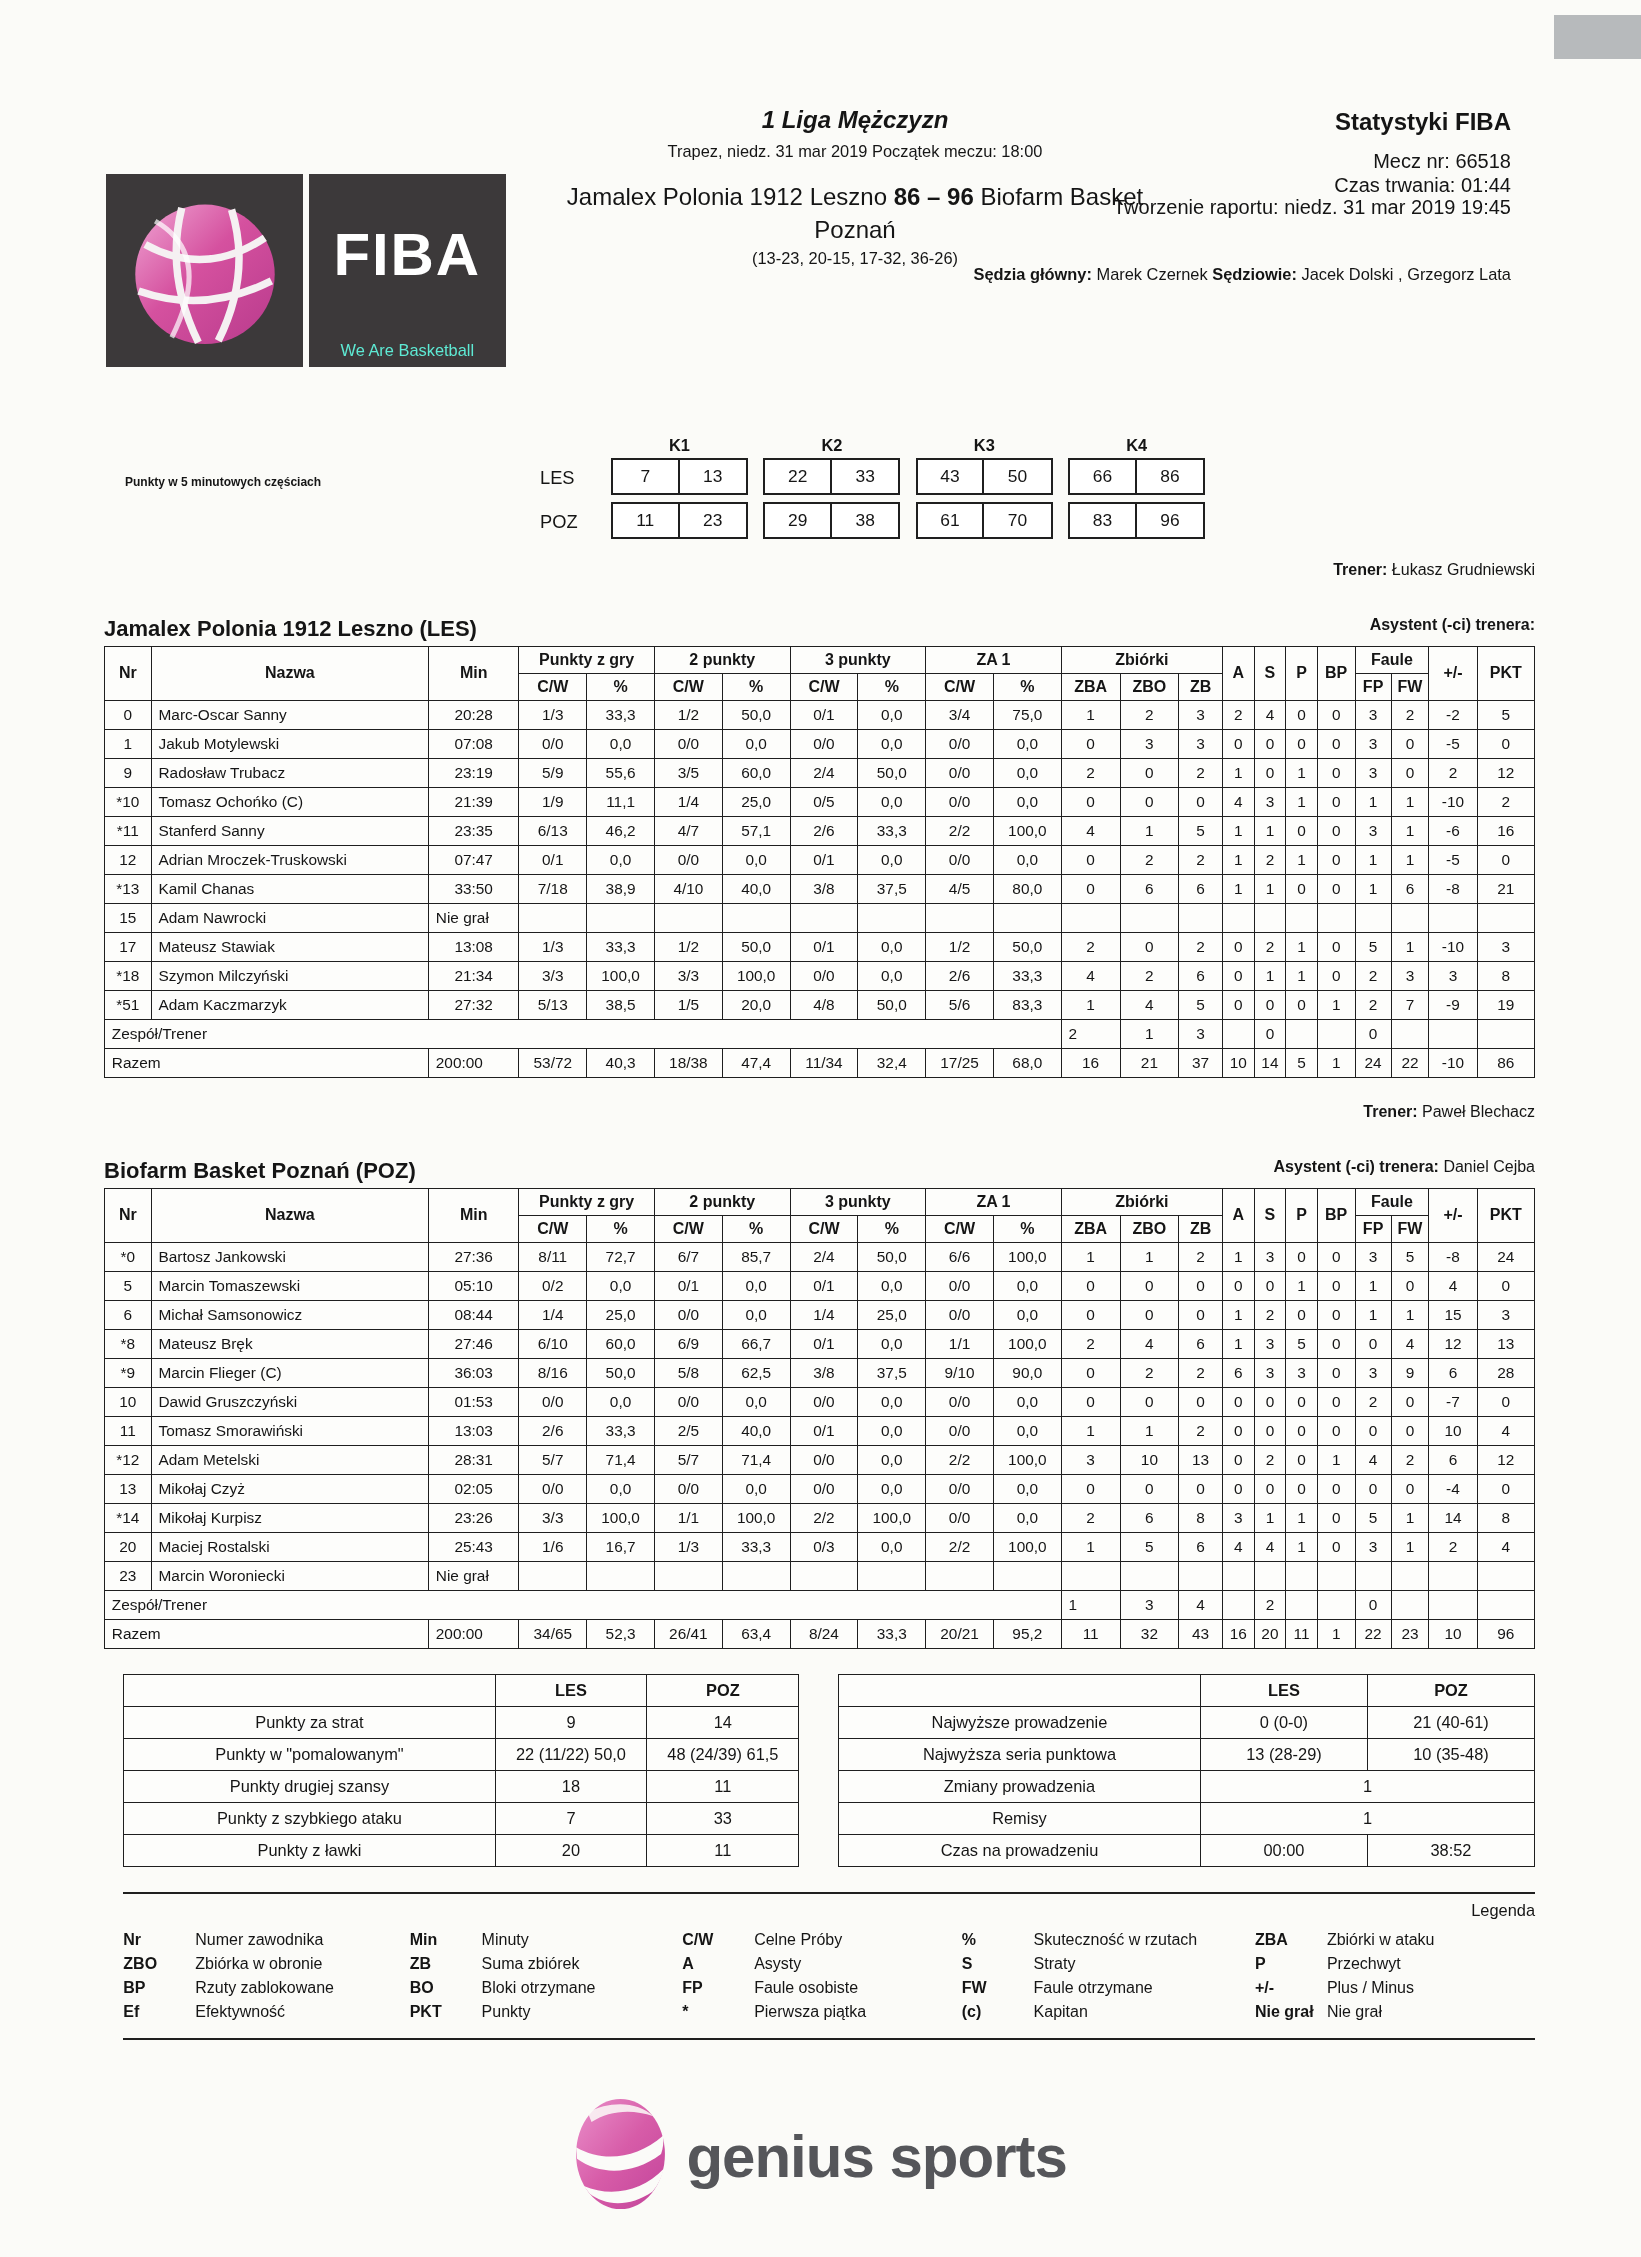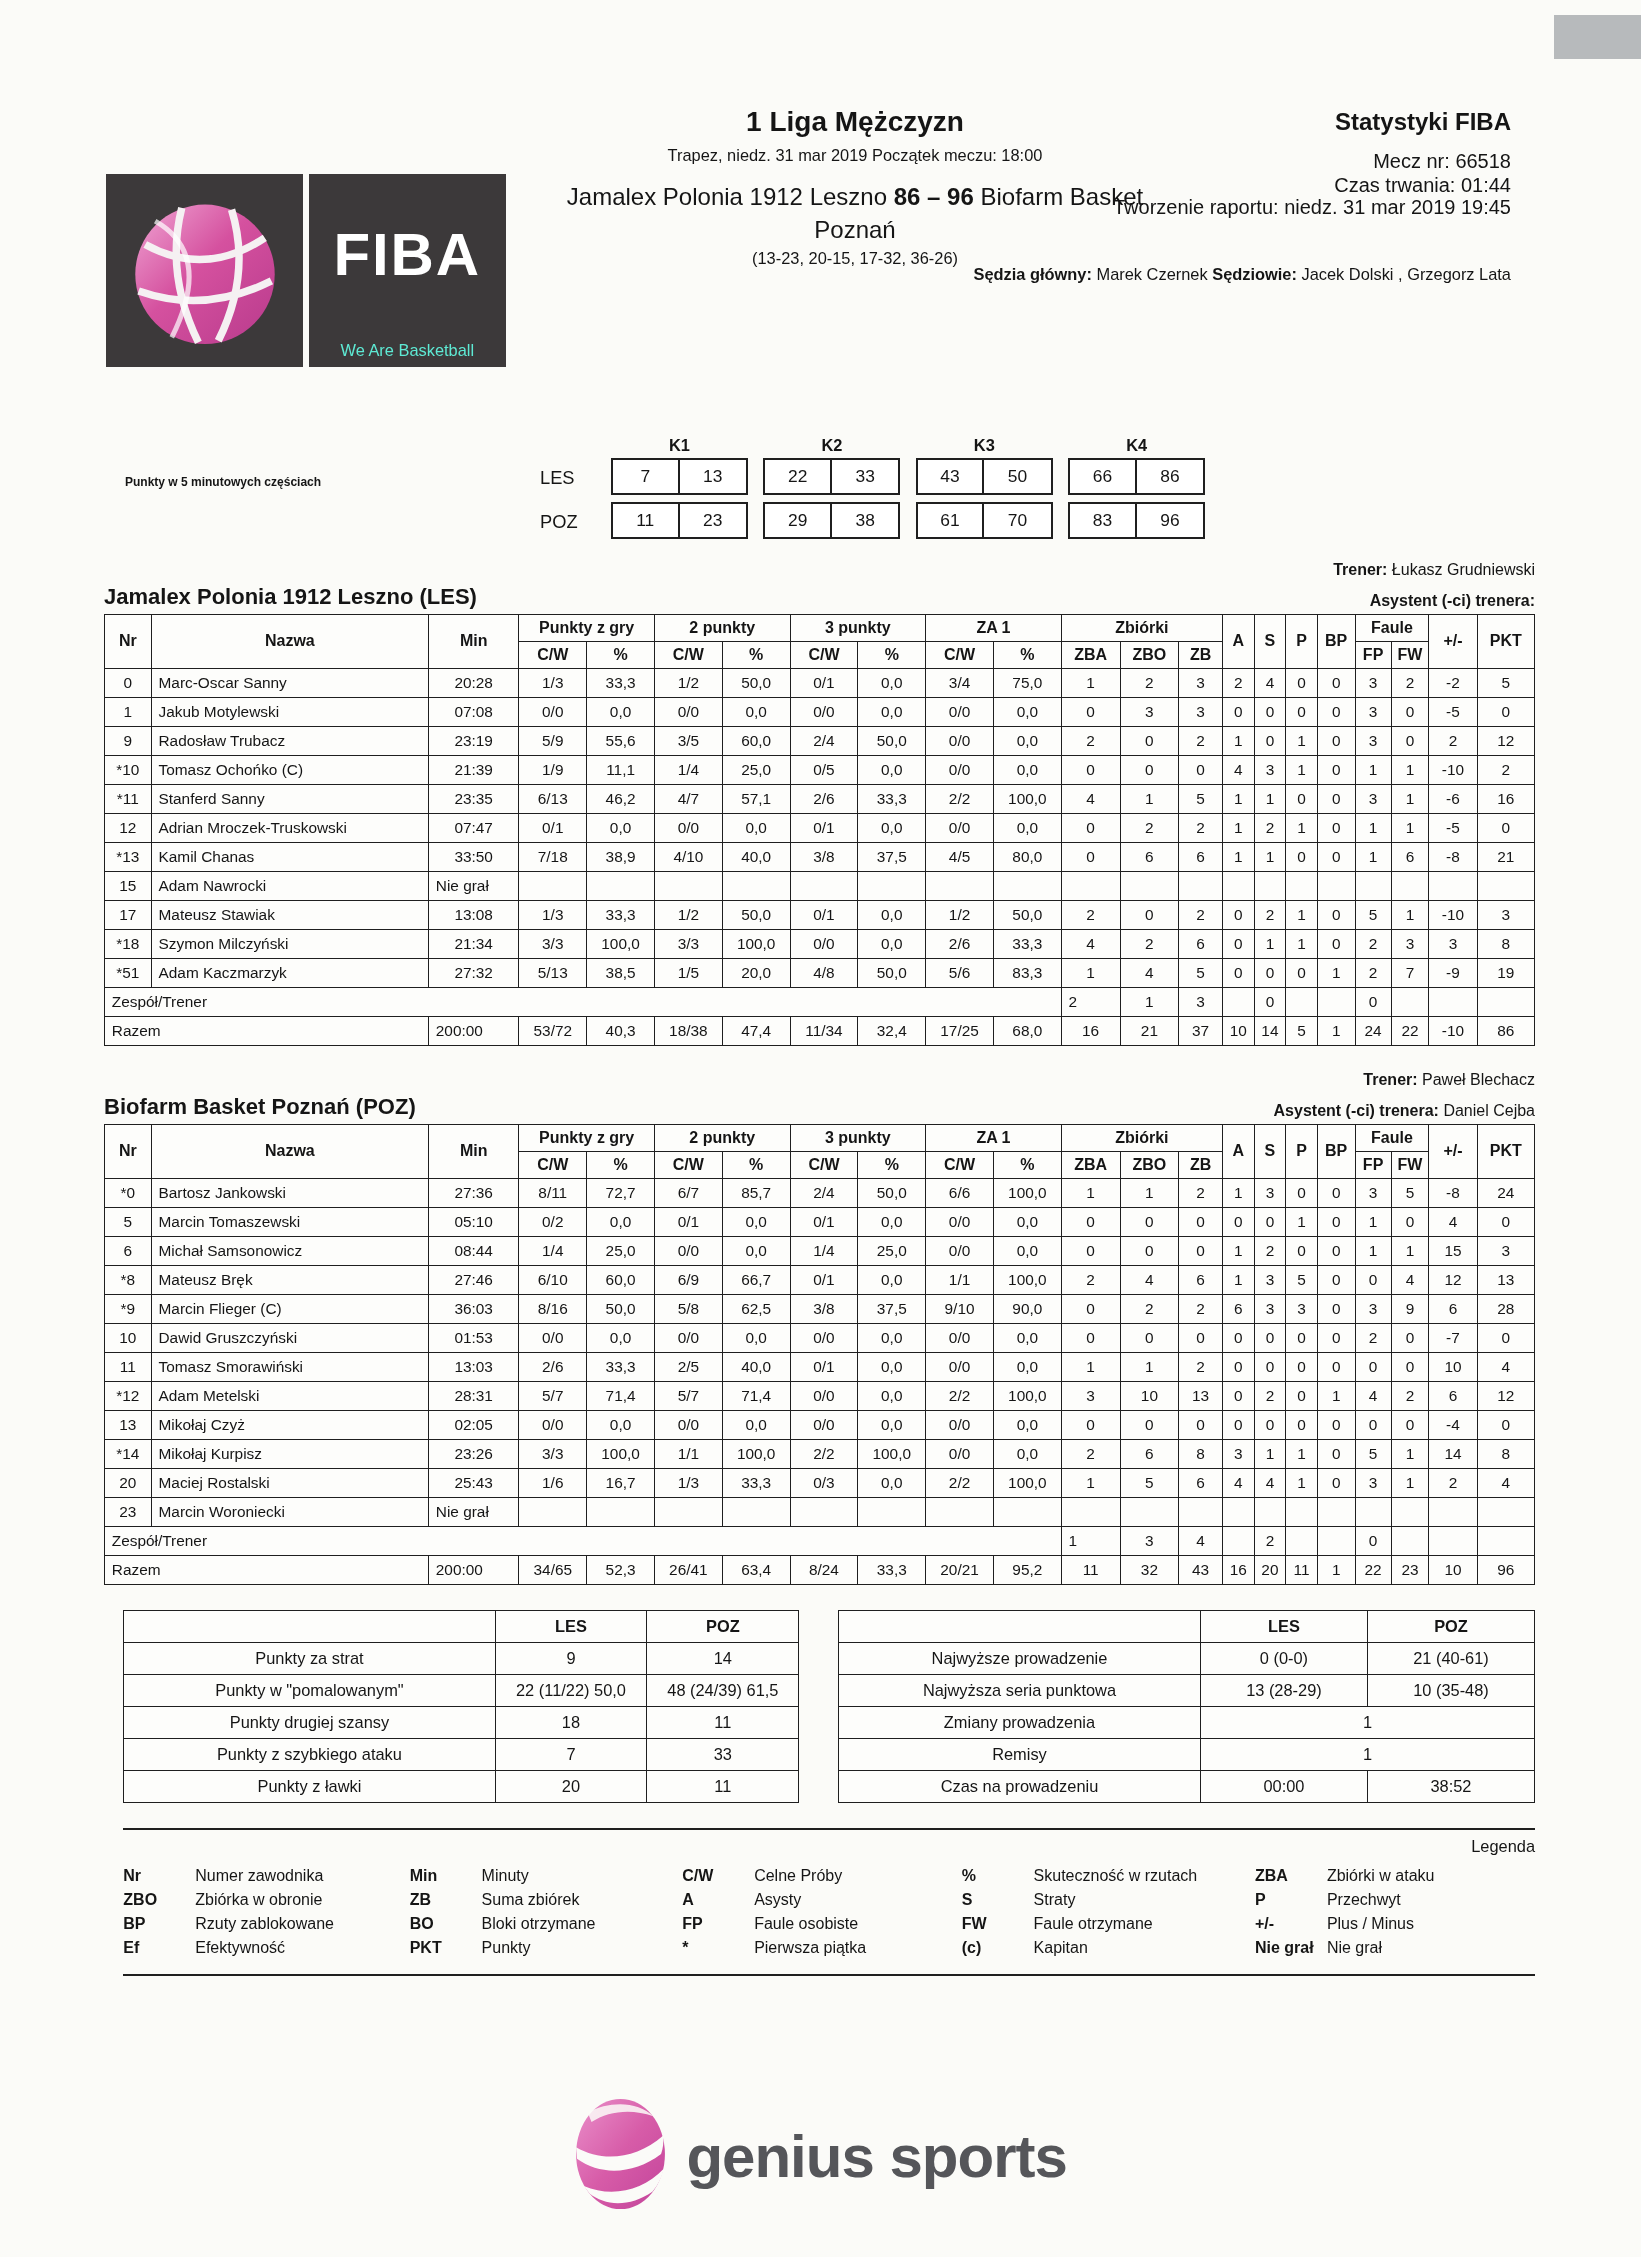--- a/index.html
+++ b/index.html
@@ -9,21 +9,21 @@
   .scan-artifact { position:absolute; right:0; top:15.4px; width:87px; height:44px; background:#b7babc; }
 
   
   .logo-wrap { position:absolute; left:106px; top:174px; display:flex; gap:5.8px; }
   .logo-box { width:197px; height:193px; background:#3c393a; position:relative; }
   .logo-box svg { position:absolute; left:13.5px; top:13.5px; }
   .fiba-word { position:absolute; width:100%; top:46px; text-align:center; color:#fff; font-size:60px; font-weight:bold; letter-spacing:1.9px; }
   .fiba-tag { position:absolute; width:100%; bottom:7px; text-align:center; color:#5eead4; font-size:16.4px; }
 
   .title-center { position:absolute; left:179px; top:106px; width:1352px; text-align:center; }
-  .league-title { font-size:28px; font-weight:bold; }
+  .league-title { font-size:24px; font-weight:bold;font-style:italic; }
   .venue-line { font-size:16.4px; margin-top:7.7px; }
 
   .stats-title { position:absolute; right:130px; top:108px; font-size:24px; font-weight:bold; }
   .meta { position:absolute; right:130px; text-align:right; font-size:20px; }
   .m1 { top:150px; } .m2 { top:174px; } .m3 { top:196px; }
 
   .match-line { position:absolute; left:179px; top:183px; width:1352px; text-align:center; font-size:24px; }
   .match-line .score { font-weight:bold; }
   .away2 { position:absolute; left:179px; top:216px; width:1352px; text-align:center; font-size:24px; }
   .qsum { position:absolute; left:179px; top:249px; width:1352px; text-align:center; font-size:16.4px; }
@@ -41,21 +41,21 @@
   .qs-k { width:137px; margin-right:15.4px; text-align:center; font-weight:bold; font-size:16.4px; }
   .qs-row { display:flex; margin-bottom:6.8px; align-items:center; }
   .qs-team { width:71px; font-size:18.3px; padding-top:3.9px; }
   .qs-box { width:137px; margin-right:15.4px; display:flex; border:2.9px solid #1f1f1f; background:#fff; }
   .qs-cell { width:50%; height:33px; display:flex; align-items:center; justify-content:center; font-size:17.4px; }
   .qs-cell:first-child { border-right:2.4px solid #1f1f1f; }
 
   
   .coach-line { text-align:right; font-size:16px; height:23px; }
   .coach-line b, .assist b { font-weight:bold; }
-  .team-head { display:flex; justify-content:space-between; align-items:flex-end; margin-bottom:3.9px; }
+  .team-head { display:flex; justify-content:space-between; margin-bottom:3.9px;margin-top:32px; }
   .team-title { font-size:22px; font-weight:bold; }
   .assist { font-size:16px; }
   .team-block { margin-bottom:25px; }
 
   table.stats { width:100%; border-collapse:collapse; table-layout:fixed; background:#fdfdfb; }
   table.stats th, table.stats td { border:1.9px solid #1f1f1f; text-align:center; font-size:15.4px; padding:2.9px 1.9px; height:29px; overflow:hidden; white-space:nowrap; }
   table.stats thead th { font-weight:bold; font-size:16px; padding:1.9px 1px; height:27px; }
   table.stats td.tl { text-align:left; padding-left:6.8px; }
   col.c-nr{width:3.1%} col.c-name{width:18.4%} col.c-min{width:6%}
   col.c-sh{width:4.5%}

